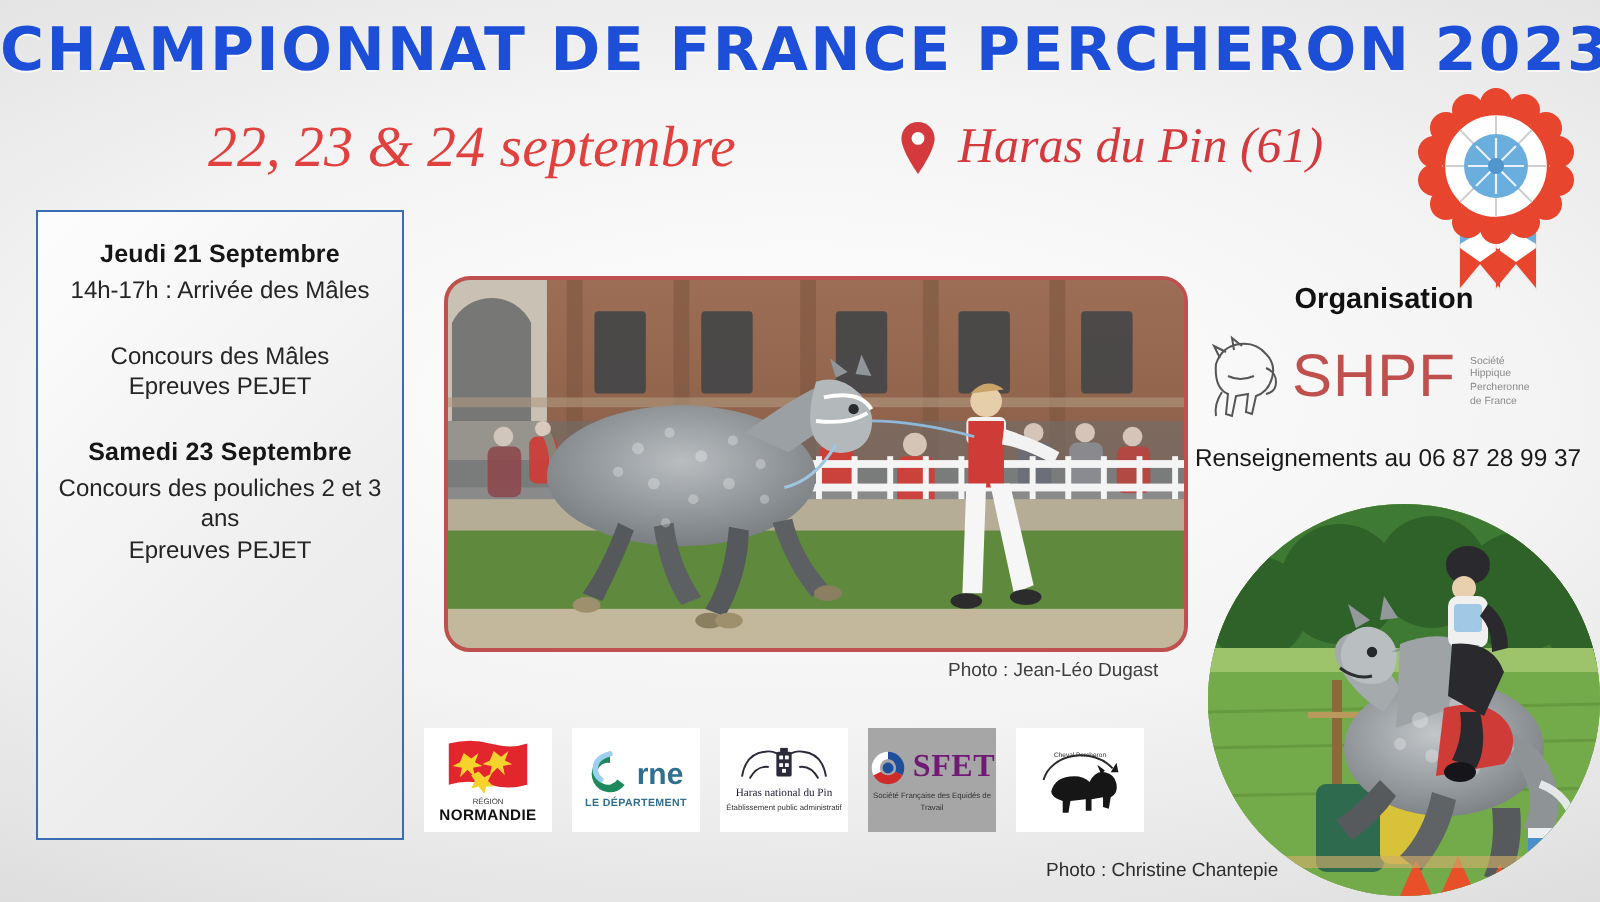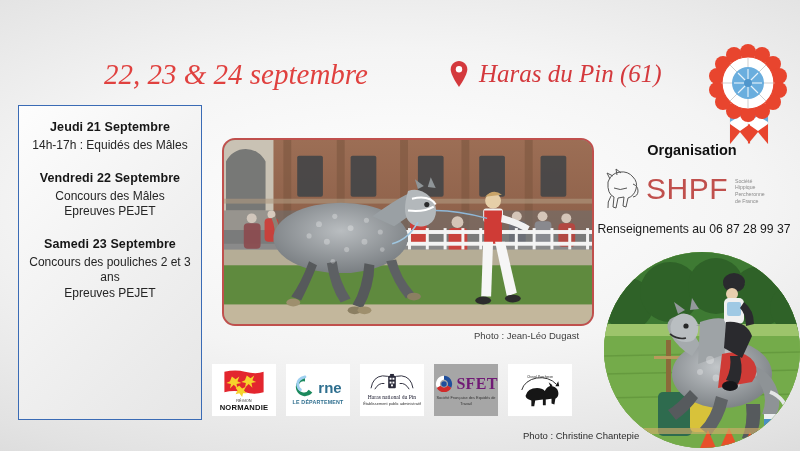--- a/index.html
+++ b/index.html
@@ -161,20 +161,21 @@
   }
   .hnp-word{
     font-family:"Liberation Serif", serif;font-size:5.6px;color:#1a1a2e;
   }
 </style>
 </head>
 <body>
 
 <div class="poster">
 
+  <div class="title">CHAMPIONNAT DE FRANCE PERCHERON 2023</div>
 
   <div class="subline">
     <div class="dates">22, 23 &amp; 24 septembre</div>
 
     <div class="loc-wrap">
       <span class="pin">
         <svg viewBox="0 0 18 26" width="18" height="26">
           <path d="M9 0C4.4 0 0.7 3.7 0.7 8.3c0 6.2 8.3 17.7 8.3 17.7s8.3-11.5 8.3-17.7C17.3 3.7 13.6 0 9 0z" fill="#d4393d"></path>
           <circle cx="9" cy="8.2" r="3.2" fill="#ffffff"></circle>
         </svg>
@@ -223,24 +224,23 @@
         <line x1="38" y1="33" x2="58" y2="53"></line>
           <line x1="58" y1="33" x2="38" y2="53"></line>
       </g>
       <circle cx="48" cy="43" r="4" fill="#5096cc"></circle>
     </svg>
   </div>
 
   <div class="program">
     <div class="day">
       <div class="day-title">Jeudi 21 Septembre</div>
-      <div class="day-line">14h-17h : Equidés des Mâles</div>
+      <div class="day-line">14h-17h : Arrivée des Mâles</div>
     </div>
     <div class="day">
-      <div class="day-title">Vendredi 22 Septembre</div>
       <div class="day-line">Concours des Mâles</div>
       <div class="day-line">Epreuves PEJET</div>
     </div>
     <div class="day">
       <div class="day-title">Samedi 23 Septembre</div>
       <div class="day-line">Concours des pouliches 2 et 3 ans</div>
       <div class="day-line">Epreuves PEJET</div>
     </div>
   </div>
 

